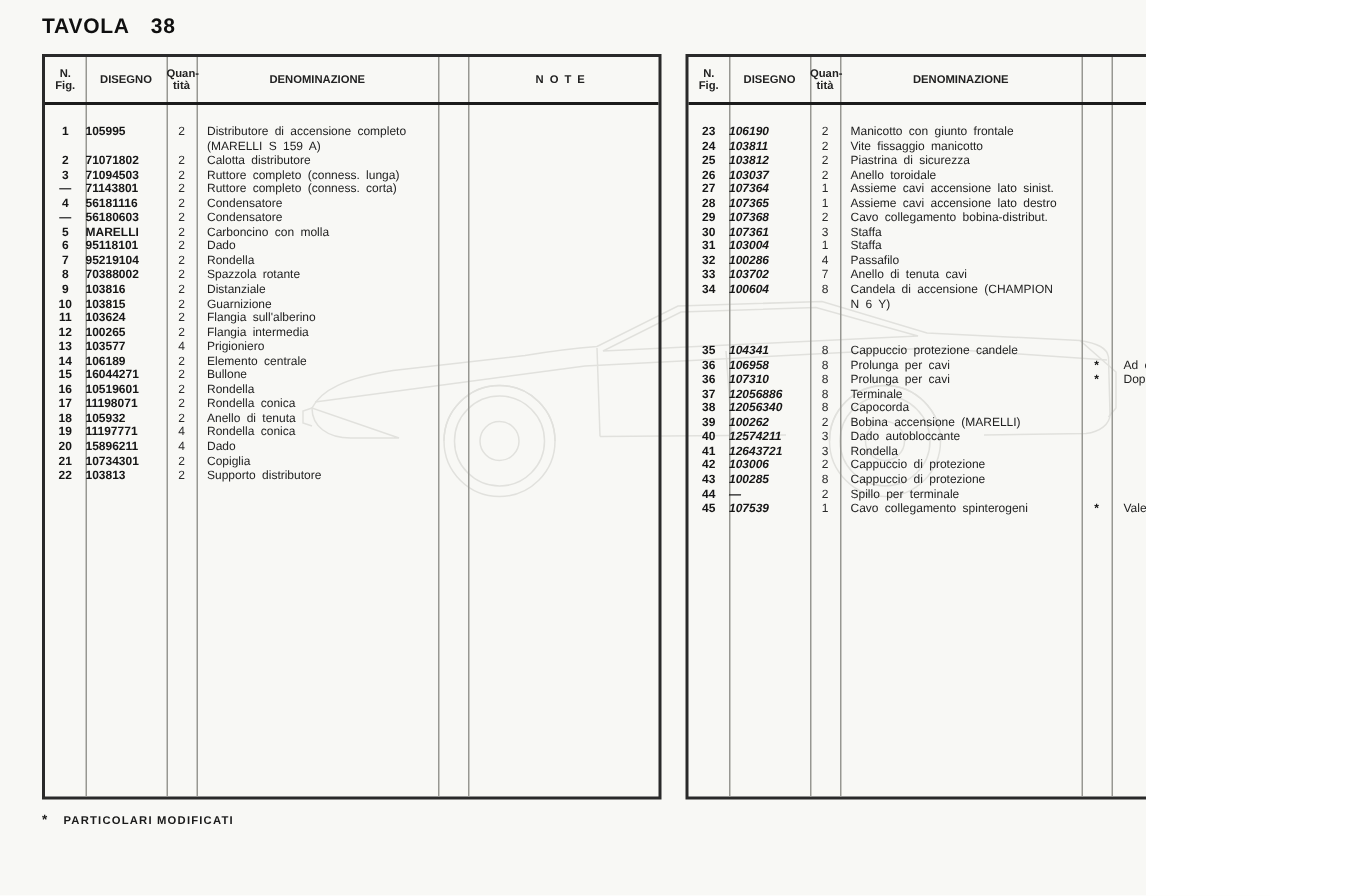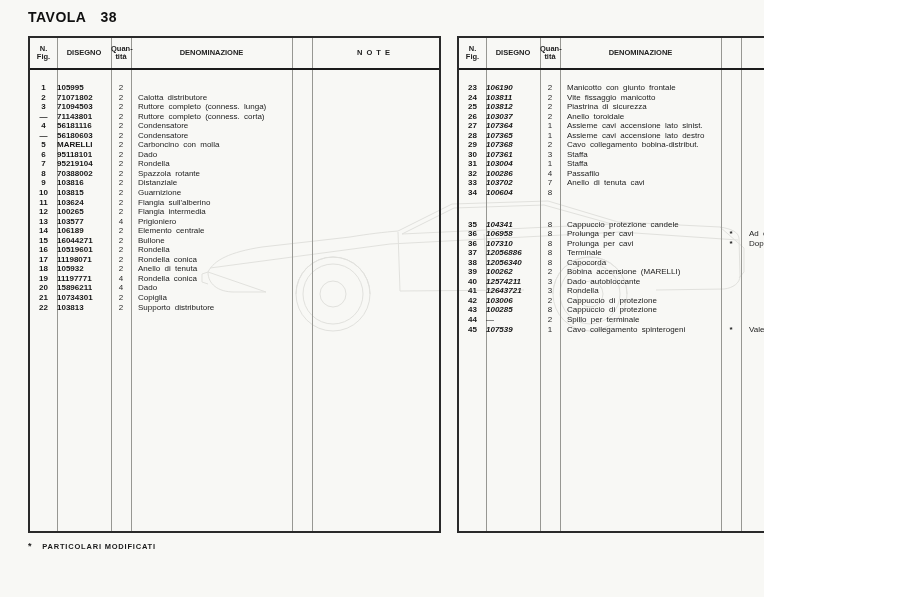--- a/index.html
+++ b/index.html
@@ -92,20 +92,24 @@
       </div>
       <div class="hc h-den">DENOMINAZIONE</div>
       <div class="hc h-star"></div>
       <div class="hc h-note">NOTE</div>
     </div>
     <div class="tbody">
         <div class="trow">
           <div class="c c-fig">1</div>
           <div class="c c-dis">105995</div>
           <div class="c c-qty">2</div>
+          <div class="c c-den">
+            <div class="denline">Distributore di accensione completo</div>
+            <div class="denline">(MARELLI  S 159 A)</div>
+          </div>
           <div class="c c-star"></div>
           <div class="c c-note"></div>
         </div>
         <div class="trow">
           <div class="c c-fig">2</div>
           <div class="c c-dis">71071802</div>
           <div class="c c-qty">2</div>
           <div class="c c-den">
             <div class="denline">Calotta distributore</div>
           </div>
@@ -463,20 +467,24 @@
           <div class="c c-den">
             <div class="denline">Anello di tenuta cavi</div>
           </div>
           <div class="c c-star"></div>
           <div class="c c-note"></div>
         </div>
         <div class="trow">
           <div class="c c-fig">34</div>
           <div class="c c-dis">100604</div>
           <div class="c c-qty">8</div>
+          <div class="c c-den">
+            <div class="denline">Candela di accensione (CHAMPION</div>
+            <div class="denline">N 6 Y)</div>
+          </div>
           <div class="c c-star"></div>
           <div class="c c-note"></div>
         </div>
         <div class="trow gap">
           <div class="c c-fig">35</div>
           <div class="c c-dis">104341</div>
           <div class="c c-qty">8</div>
           <div class="c c-den">
             <div class="denline">Cappuccio protezione candele</div>
           </div>

